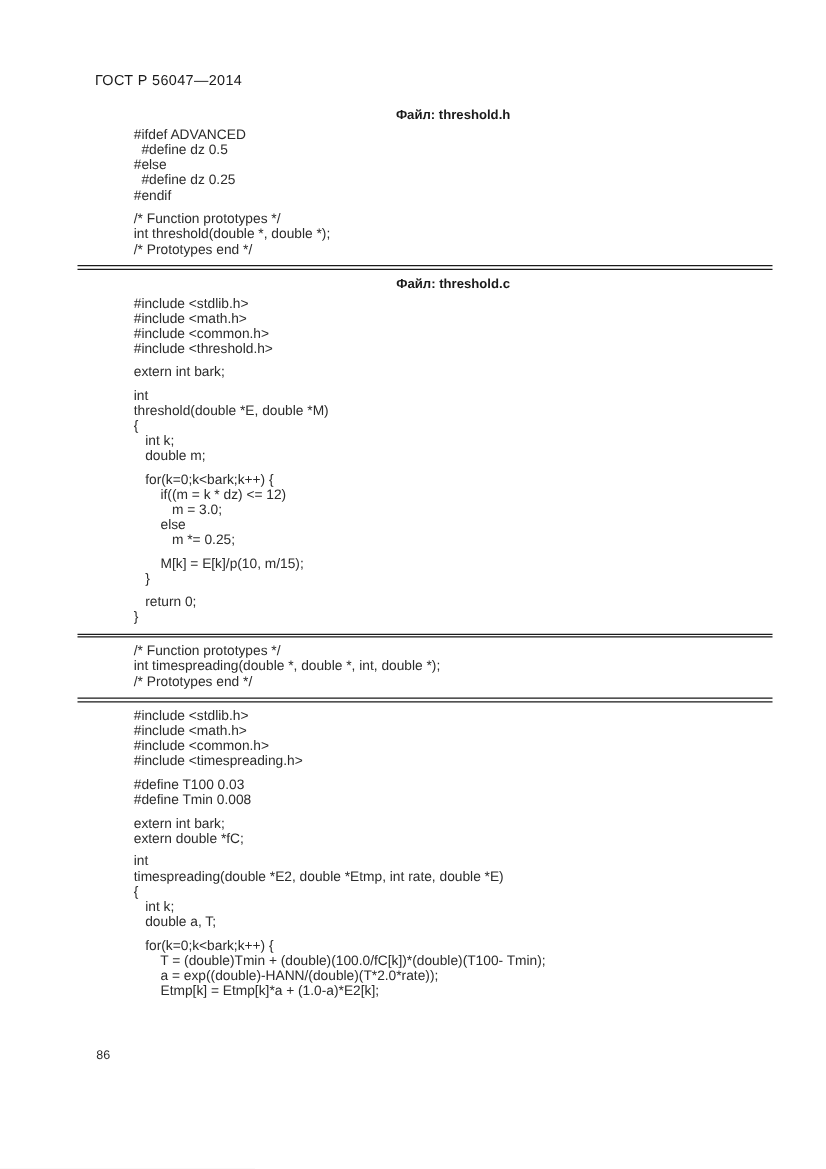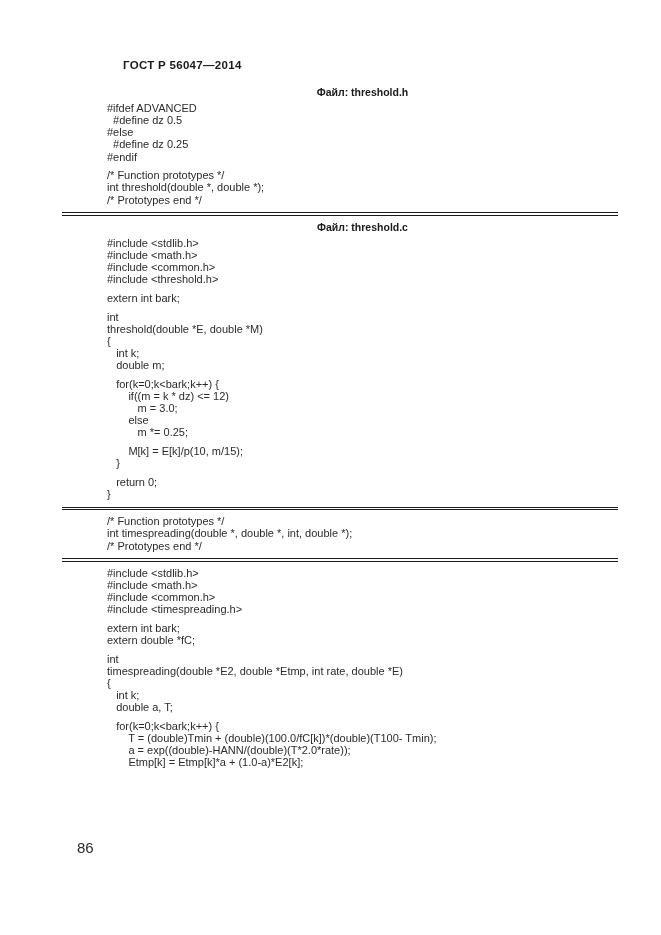--- a/index.html
+++ b/index.html
@@ -8,23 +8,22 @@
     position:relative;
     width:661px; height:935px;
     background:#ffffff;
     font-family:"Liberation Sans", sans-serif;
     color:#2b2b2b;
     overflow:hidden;
     margin:0 auto;
   }
   .doc-header {
     position:absolute; left:76px; top:59px;
-    font-size:11.5px; font-weight:bold; color:#1a1a1a;
+    font-size:11.5px; font-weight:normal; color:#1a1a1a;
     letter-spacing:0.3px;
-    margin-left:47px;
   }
   .content {
     position:absolute; left:62px; top:86px; width:556px;
   }
   .file-title {
     font-size:10.5px; font-weight:bold; color:#1a1a1a;
     padding-left:45px; margin:0 0 3px 0; line-height:13px;text-align:center;
   }
   .code-block {
     font-family:"Liberation Sans", sans-serif;
@@ -37,21 +36,21 @@
   .separator {
     box-sizing:content-box;
     height:1.5px;
     border-top:1.5px solid #1a1a1a;
     border-bottom:1px solid #1a1a1a;
     margin:3px 0 5px 0;
     width:556px;
   }
   .page-number {
     position:absolute; left:77px; top:839px;
-    font-size:15px; color:#2b2b2b;
+    font-size:10px; color:#2b2b2b;
   }
 </style>
 </head>
 <body>
 
 <div class="page">
   <div class="doc-header">ГОСТ Р 56047—2014</div>
 
   <div class="content" id="content">
       <div class="file-title">Файл: threshold.h</div>
@@ -86,20 +85,22 @@
 }</pre>
       <div class="separator"></div>
       <pre class="code-block">/* Function prototypes */
 int timespreading(double *, double *, int, double *);
 /* Prototypes end */</pre>
       <div class="separator"></div>
       <pre class="code-block">#include &lt;stdlib.h&gt;
 #include &lt;math.h&gt;
 #include &lt;common.h&gt;
 #include &lt;timespreading.h&gt;</pre>
+      <pre class="code-block">#define T100 0.03
+#define Tmin 0.008</pre>
       <pre class="code-block">extern int bark;
 extern double *fC;</pre>
       <pre class="code-block">int
 timespreading(double *E2, double *Etmp, int rate, double *E)
 {
    int k;
    double a, T;</pre>
       <pre class="code-block">   for(k=0;k&lt;bark;k++) {
        T = (double)Tmin + (double)(100.0/fC[k])*(double)(T100- Tmin);
        a = exp((double)-HANN/(double)(T*2.0*rate));

